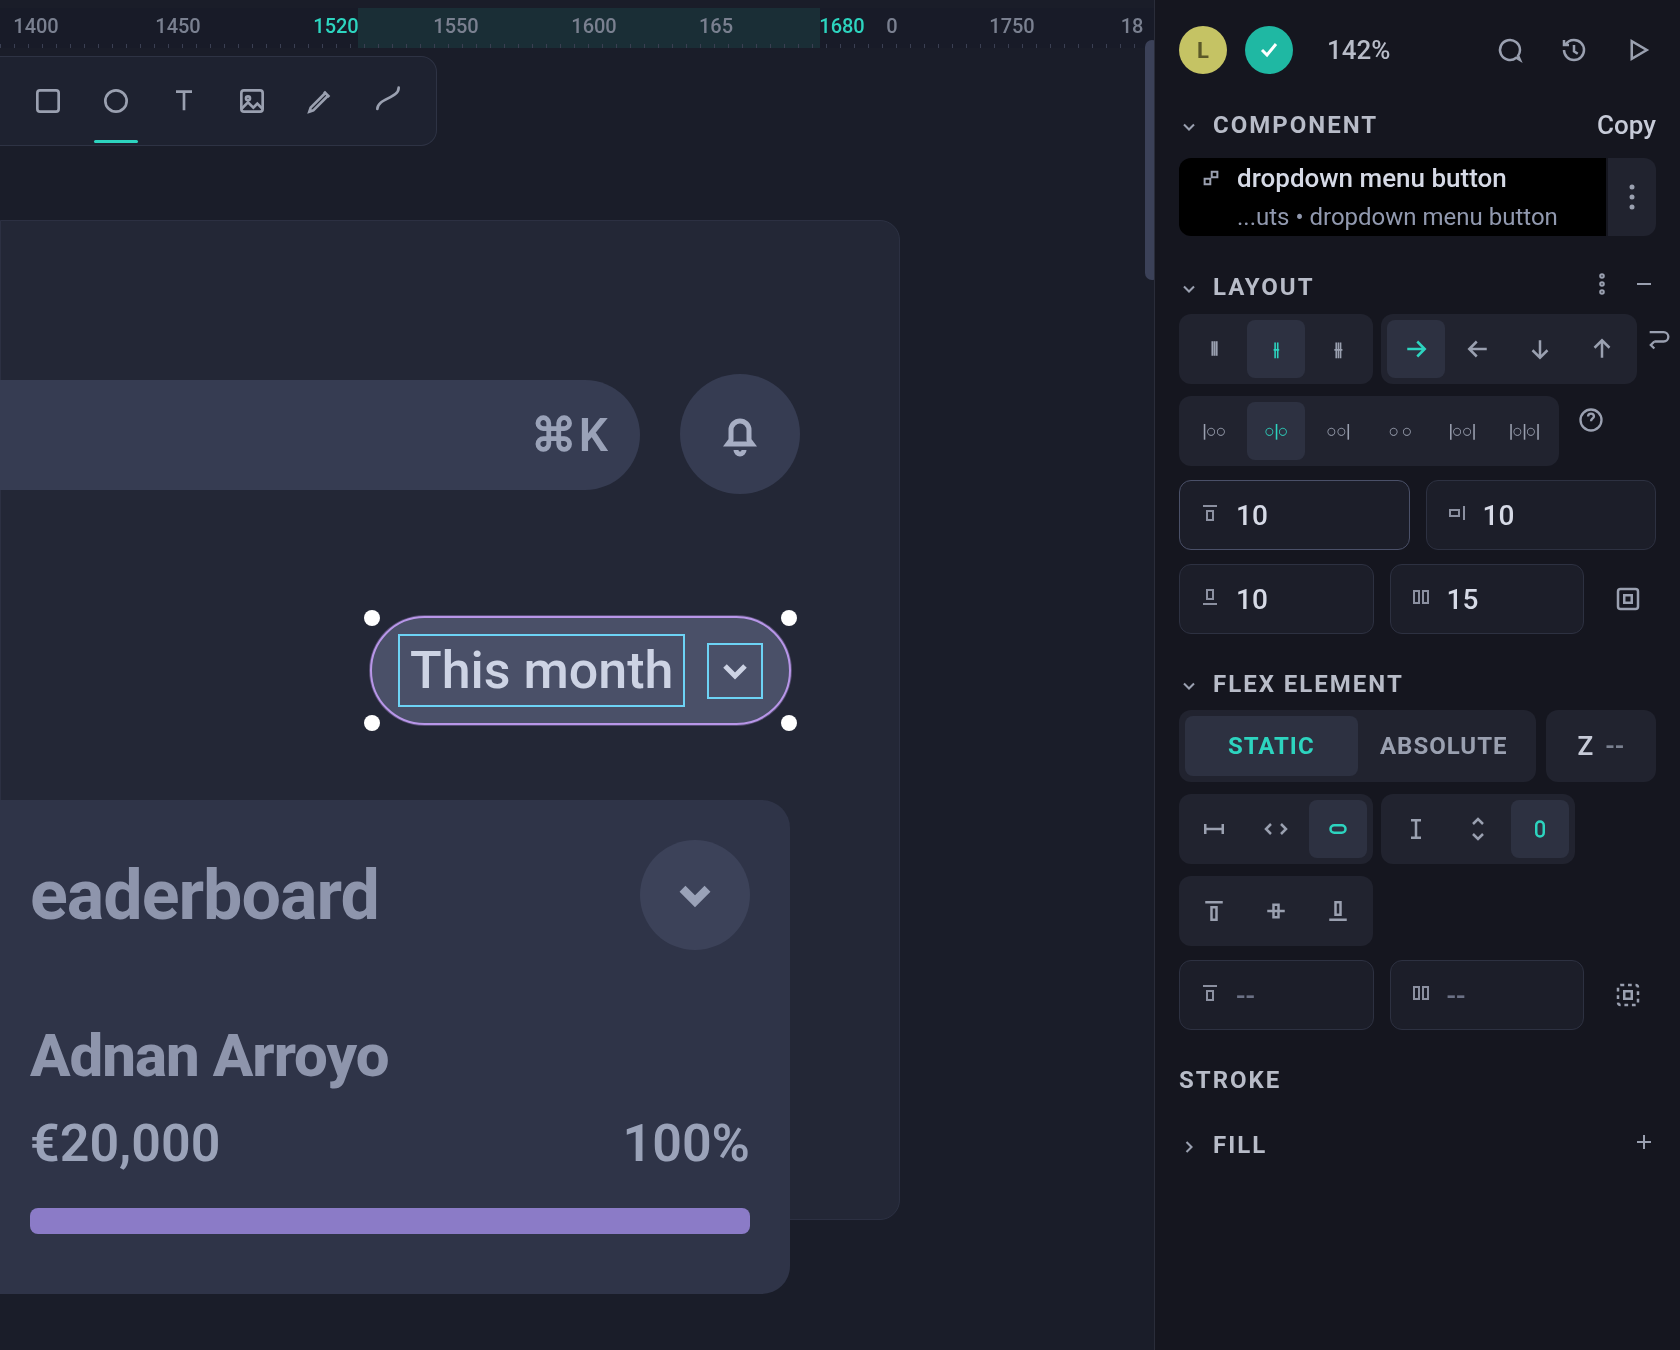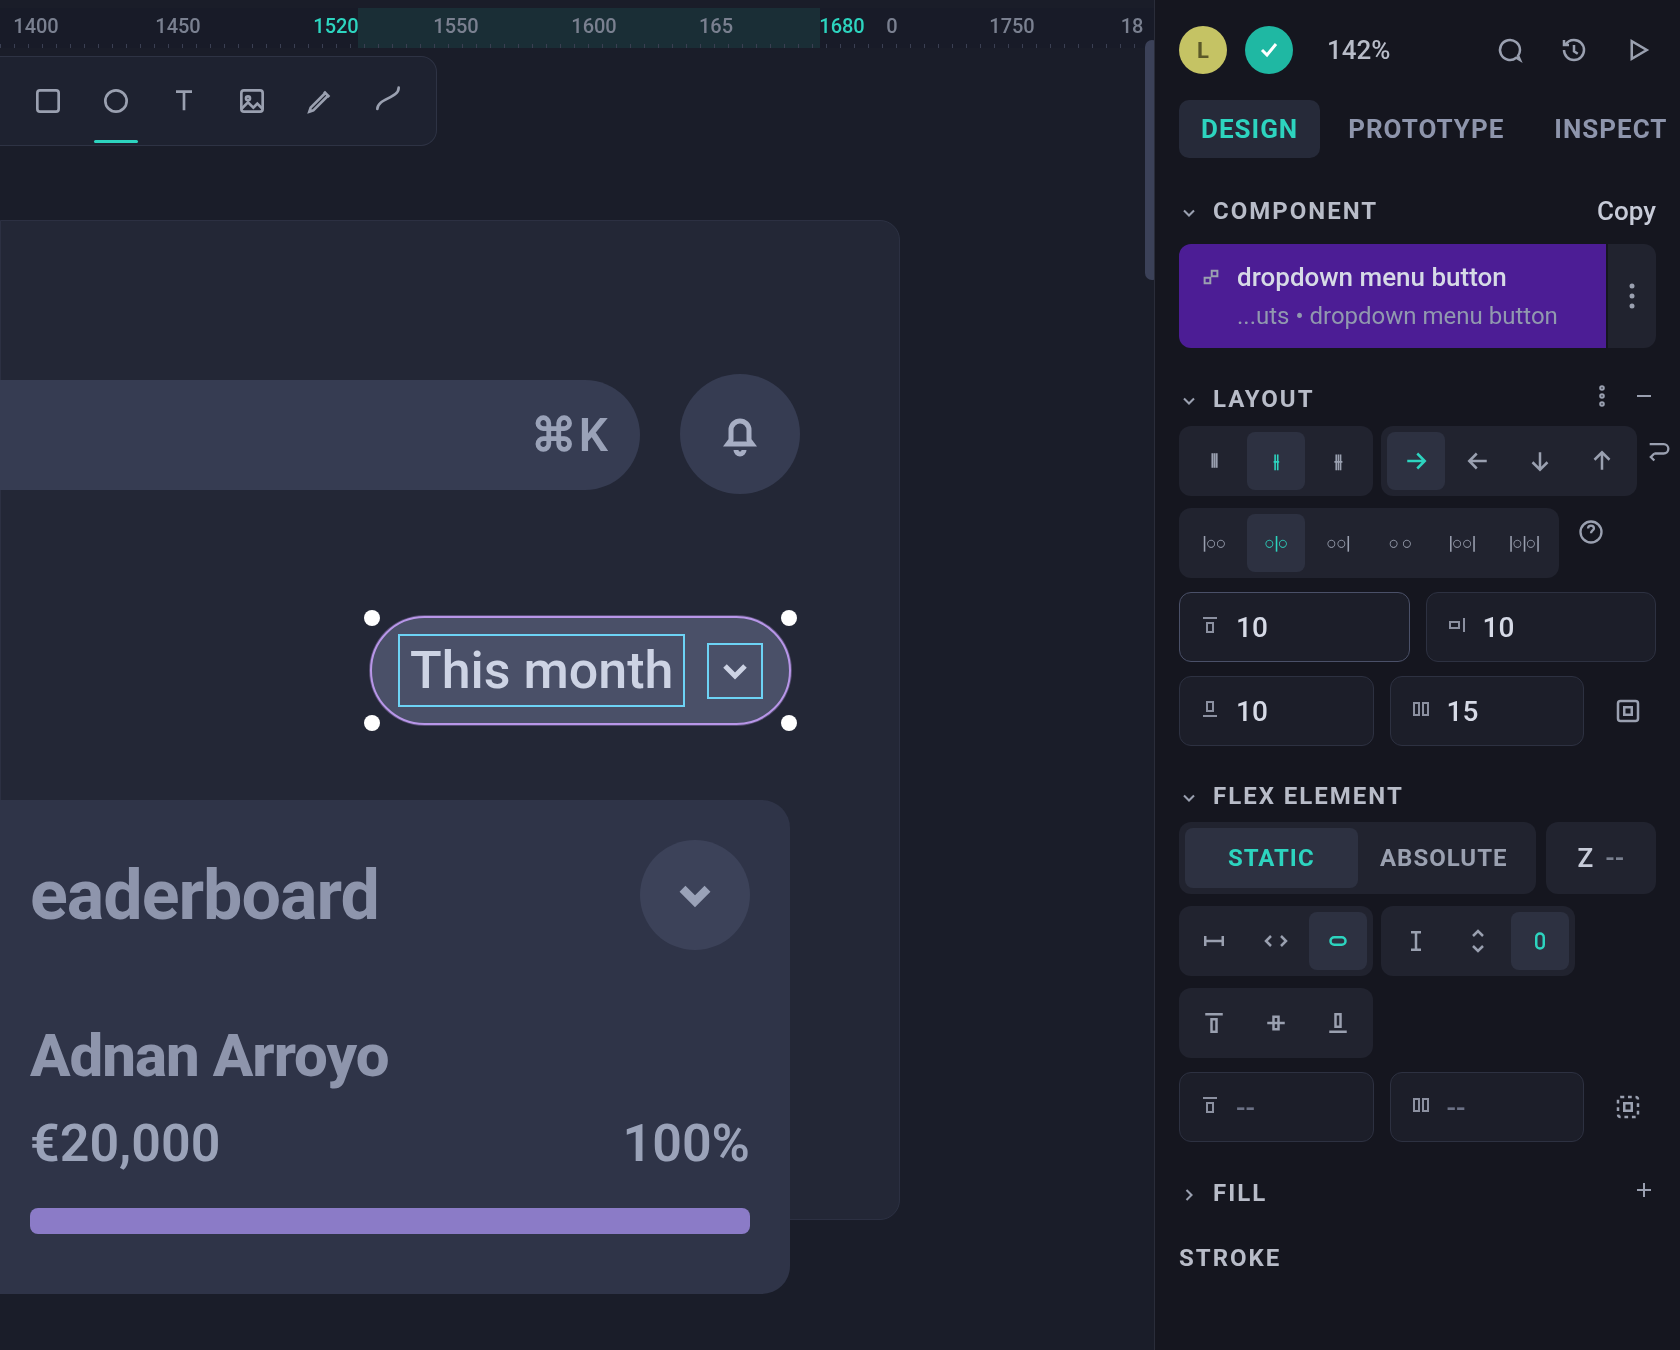--- a/index.html
+++ b/index.html
@@ -198,22 +198,22 @@
 .section-header .chev svg{width:20px;height:20px;stroke:#9aa0b0;fill:none;stroke-width:2.5;}
 .section-header .right { margin-left:auto; display:flex; align-items:center; gap:18px; font-weight:500; letter-spacing:0; color:#b8bcc8;}
 .section-header .right .ic{cursor:pointer;color:#9aa0b0;}
 .section-header .right svg{width:24px;height:24px;stroke:currentColor;fill:none;stroke-width:2;}
 .copy-link { font-size:26px; color:#c7cbd8; cursor:pointer; font-weight:500;}
 .component-row {
   margin-top: 18px;
   display:flex; align-items:stretch; gap:0;
 }
 .component-main {
-  flex:1; background:#4c1d95; border-radius:12px 0 0 12px;
-  padding: 18px 20px;
+  flex:1; background:#000000; border-radius:12px 0 0 12px;
+  padding: 5px 20px;
 }
 .component-main .name { font-size:26px; color:#d6dae6; font-weight:500; display:flex; align-items:center; gap:14px;}
 .component-main .name svg{width:24px;height:24px;stroke:#9aa0b0;fill:none;stroke-width:2;}
 .component-main .path { font-size:24px; color:#9199af; margin-top:10px; padding-left:38px;}
 .component-more {
   width:50px; background:#21232f; border-left:2px solid #15161f; border-radius:0 12px 12px 0;
   display:flex;align-items:center;justify-content:center;cursor:pointer;
 }
 .component-more svg{width:8px;height:30px;fill:#9aa0b0;}
 
@@ -370,25 +370,20 @@
             </svg>
           </div>
         <div class="ic">
             <svg viewBox="0 0 24 24">
               <path d="M7 5v14l12-7z"></path>
             </svg>
           </div>
       </div>
     </div>
 
-    <div class="tabs">
-      <div class="tab active">DESIGN</div>
-      <div class="tab">PROTOTYPE</div>
-      <div class="tab">INSPECT</div>
-    </div>
 
     <div class="section">
       <div class="section-header">
         <span class="chev"><svg viewBox="0 0 24 24">
               <path d="M6 9l6 6 6-6"></path>
             </svg></span>
         <span>COMPONENT</span>
         <div class="right">
             <span class="copy-link">Copy</span>
           </div>
@@ -629,32 +624,32 @@
             <svg viewBox="0 0 24 24">
               <rect x="4" y="4" width="16" height="16" rx="2" stroke-dasharray="3 3"></rect>
               <rect x="9" y="9" width="6" height="6"></rect>
             </svg>
           </div>
       </div>
     </div>
 
     <div class="section">
       <div class="section-header">
+        <span>STROKE</span>
+      </div>
+    </div>
+
+    <div class="section">
+      <div class="section-header">
         <span class="chev"><svg viewBox="0 0 24 24">
               <path d="M9 6l6 6-6 6"></path>
             </svg></span>
         <span>FILL</span>
         <div class="right">
             <div class="ic"><svg viewBox="0 0 24 24">
                 <path d="M12 5v14M5 12h14"></path>
               </svg></div>
           </div>
       </div>
     </div>
 
-    <div class="section">
-      <div class="section-header">
-        <span>STROKE</span>
-      </div>
-    </div>
-
   </div>
 </div>
 
 </body></html>

